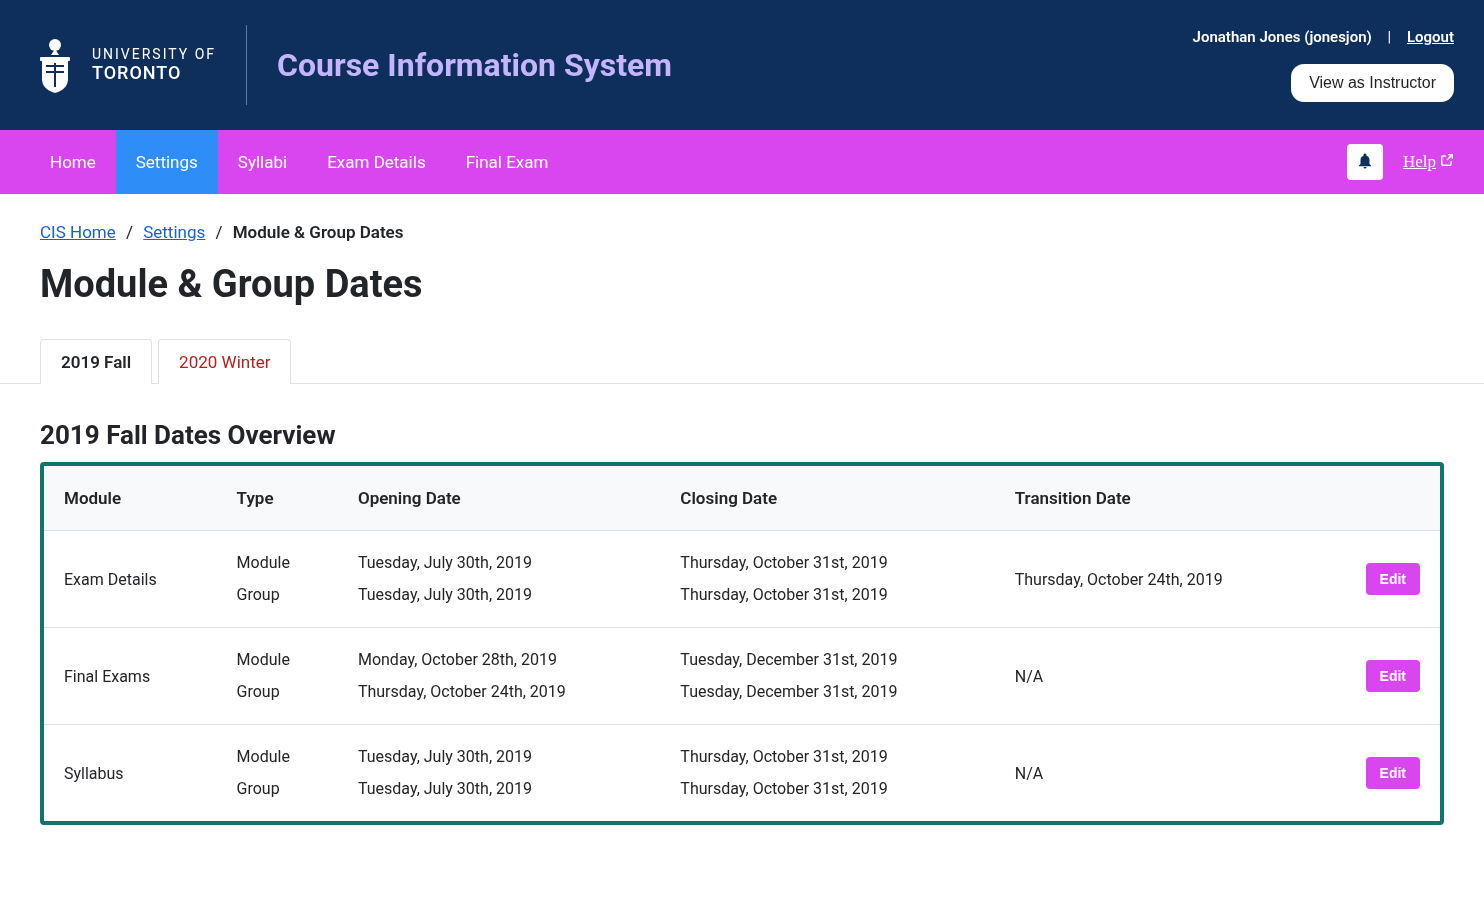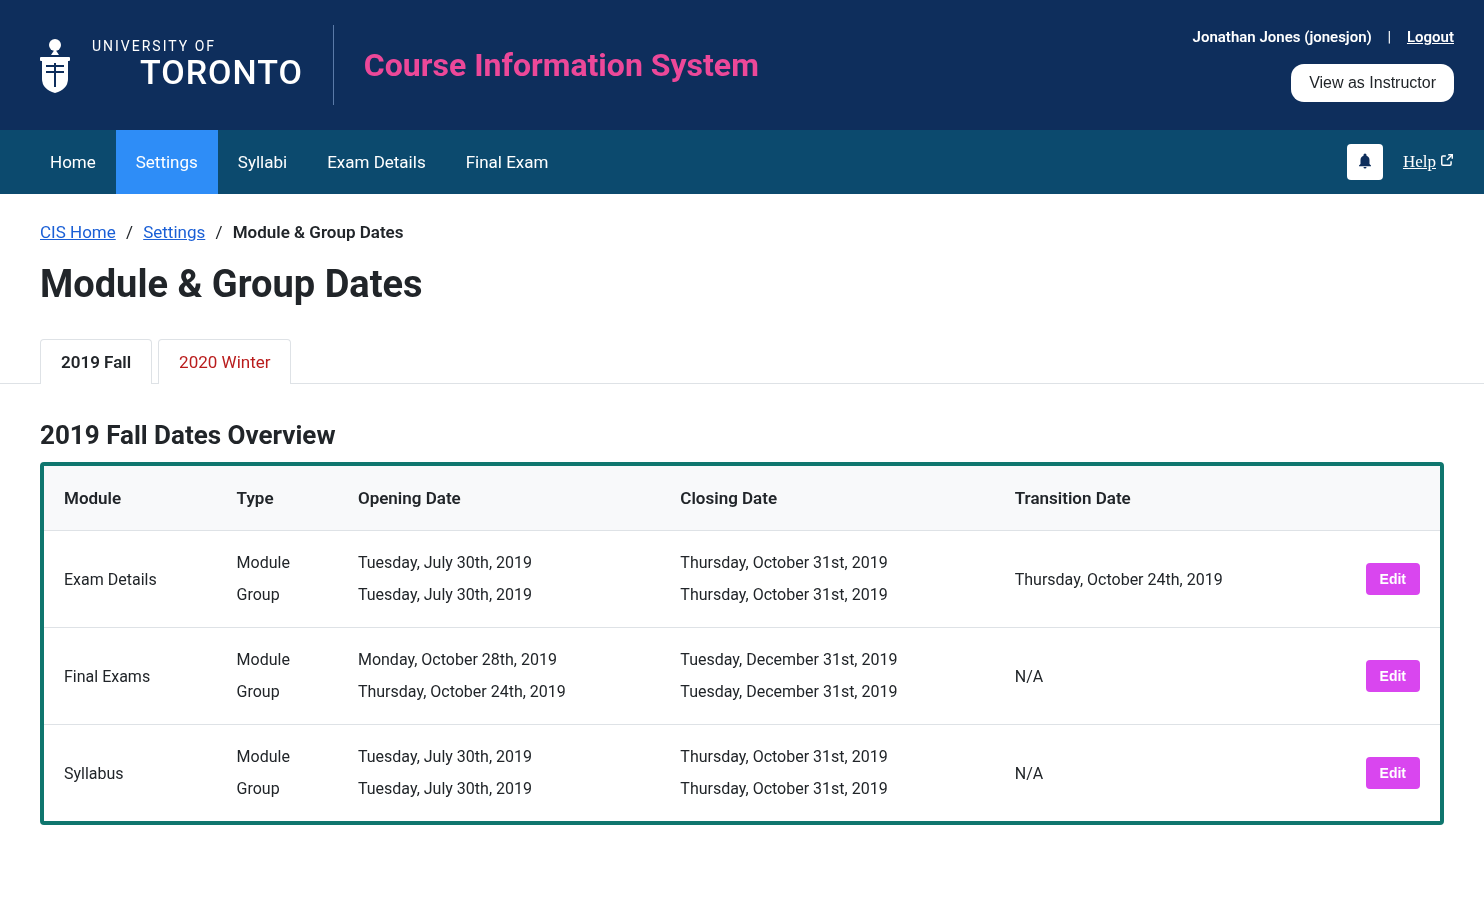--- a/index.html
+++ b/index.html
@@ -37,35 +37,34 @@
     }
     .uoft-text {
       font-weight: 400;
       letter-spacing: 2px;
       line-height: 1.1;
     }
     .uoft-text .top {
       font-size: 14px;
     }
     .uoft-text .bottom {
-      font-size: 34px;
+      font-size: 18px;
       font-weight: 500;
       letter-spacing: 1px;
-      margin-left: 48px;
     }
     .divider-vertical {
       width: 1px;
       height: 80px;
       background: #5a7aa8;
       margin: 0 30px;
     }
     .system-title {
       font-size: 32px;
       font-weight: 700;
-      color: #ec4899;
+      color: #c4b5fd;
     }
     .header-right {
       margin-left: auto;
       text-align: right;
     }
     .user-row {
       font-size: 15px;
       font-weight: 600;
       margin-bottom: 18px;
     }
@@ -80,21 +79,21 @@
     .view-as-btn {
       background: #fff;
       color: #212529;
       border: none;
       padding: 10px 18px;
       border-radius: 13px;
       font-size: 16px;
       cursor: pointer;
     }
     .navbar {
-      background: #0c4a6e;
+      background: #d946ef;
       color: #fff;
       display: flex;
       align-items: stretch;
       height: 64px;
       padding: 0 30px;
     }
     .nav-item {
       display: flex;
       align-items: center;
       padding: 0 20px;

